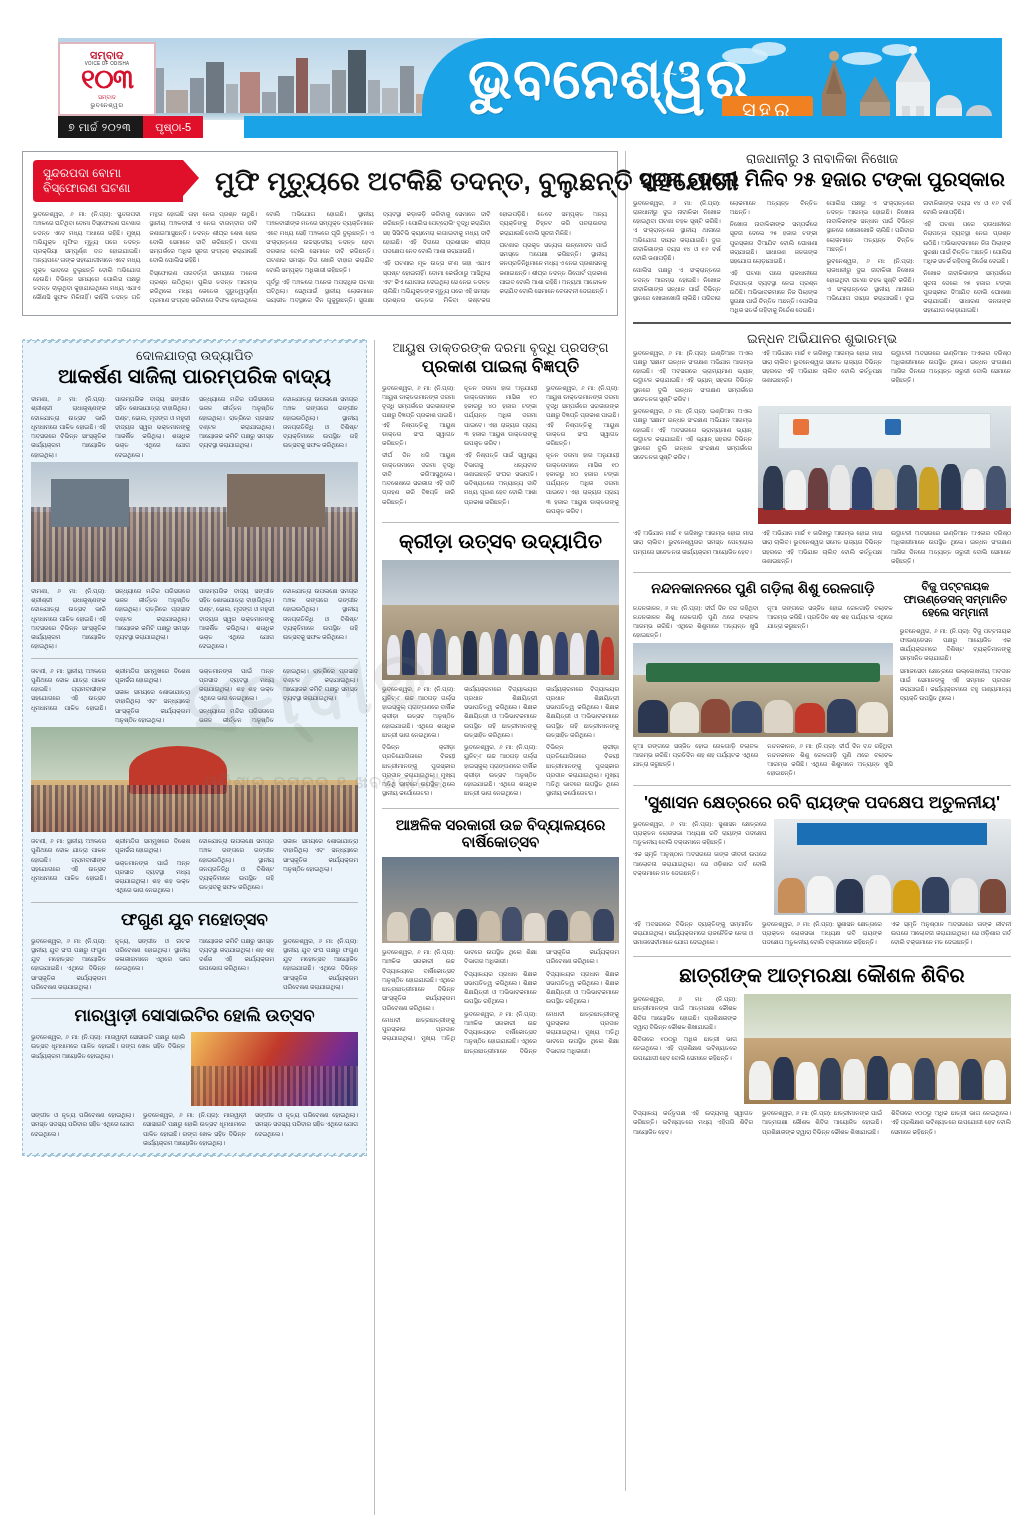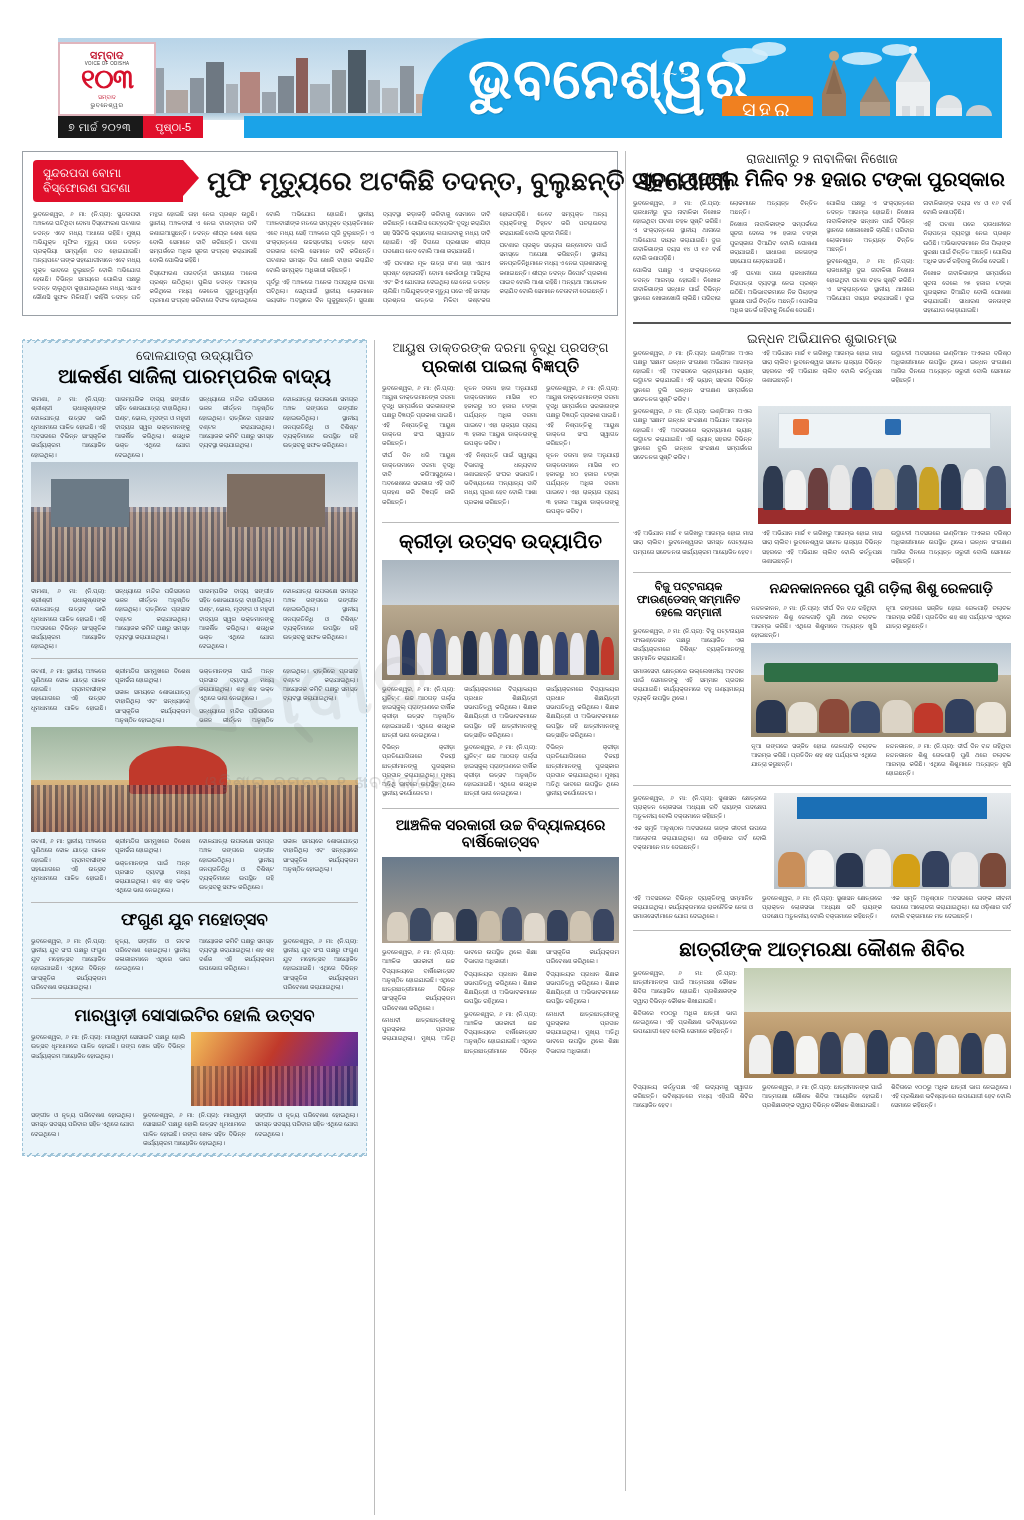--- a/index.html
+++ b/index.html
@@ -141,21 +141,21 @@
 
   .vrule { width:1px; background:#bcbcbc; margin:0 7px; flex:none; }
 
   
   .lead-box {
     border: 1px solid #9aa0a6;
     padding: 8px 10px 10px 10px;
     position: relative;
   }
   .lead-head-row {
-    display: flex; align-items: center; gap: 0; margin-bottom: 7px;
+    display: flex; align-items: center; gap: 8px; margin-bottom: 7px;
   }
   .red-tag {
     background: #e0102b;
     color: #fff;
     font-size: 12px;
     line-height: 1.25;
     padding: 6px 22px 6px 10px;
     border-radius: 4px 0 0 4px;
     position: relative;
     white-space: pre-line;
@@ -531,21 +531,21 @@
             <p>ମେଧାବୀ ଛାତ୍ରଛାତ୍ରୀଙ୍କୁ ପୁରସ୍କାର ପ୍ରଦାନ କରାଯାଇଥିଲା। ମୁଖ୍ୟ ଅତିଥି ଭାବରେ ଉପସ୍ଥିତ ଥିଲେ ଶିକ୍ଷା ବିଭାଗର ଅଧିକାରୀ।</p>
           </div>
         </div>
       </div>
     </div>
 
     <div class="vrule"></div>
 
     <div class="colC">
 
-      <div class="sec-kicker">ରାଜଧାନୀରୁ ୨ ନାବାଳିକା ନିଖୋଜ</div>
+      <div class="sec-kicker">ରାଜଧାନୀରୁ 3 ନାବାଳିକା ନିଖୋଜ</div>
       <div class="sec-title">ସୂଚନା ଦେଲେ ମିଳିବ ୨୫ ହଜାର ଟଙ୍କା ପୁରସ୍କାର</div>
 
       <div class="cols-4 body-txt">
         <p>ଭୁବନେଶ୍ୱର, ୬ ମା: (ନି.ପ୍ର): ରାଜଧାନୀରୁ ଦୁଇ ନାବାଳିକା ନିଖୋଜ ହୋଇଥିବା ଘଟଣା ଚହଳ ସୃଷ୍ଟି କରିଛି। ଏ ସଂକ୍ରାନ୍ତରେ ସ୍ଥାନୀୟ ଥାନାରେ ଅଭିଯୋଗ ଦାୟର କରାଯାଇଛି। ଦୁଇ ନାବାଳିକାଙ୍କ ବୟସ ୧୪ ଓ ୧୬ ବର୍ଷ ବୋଲି ଜଣାପଡ଼ିଛି।</p>
         <p>ପୋଲିସ ପକ୍ଷରୁ ଏ ସଂକ୍ରାନ୍ତରେ ତଦନ୍ତ ଆରମ୍ଭ ହୋଇଛି। ନିଖୋଜ ନାବାଳିକାଙ୍କ ସନ୍ଧାନ ପାଇଁ ବିଭିନ୍ନ ସ୍ଥାନରେ ଖୋଜାଖୋଜି ଚାଲିଛି। ପରିବାର ଲୋକମାନେ ଅତ୍ୟନ୍ତ ଚିନ୍ତିତ ଅଛନ୍ତି।</p>
         <p>ନିଖୋଜ ନାବାଳିକାଙ୍କ ସମ୍ପର୍କରେ ସୂଚନା ଦେଲେ ୨୫ ହଜାର ଟଙ୍କା ପୁରସ୍କାର ଦିଆଯିବ ବୋଲି ଘୋଷଣା କରାଯାଇଛି। ସାଧାରଣ ଜନତାଙ୍କ ସହଯୋଗ ଲୋଡ଼ାଯାଇଛି।</p>
         <p>ଏହି ଘଟଣା ପରେ ରାଜଧାନୀରେ ନିରାପତ୍ତା ବ୍ୟବସ୍ଥା ନେଇ ପ୍ରଶ୍ନ ଉଠିଛି। ଅଭିଭାବକମାନେ ନିଜ ପିଲାଙ୍କ ସୁରକ୍ଷା ପାଇଁ ଚିନ୍ତିତ ଅଛନ୍ତି। ପୋଲିସ ଅଧିକ ସତର୍କ ରହିବାକୁ ନିର୍ଦ୍ଦେଶ ଦେଇଛି।</p>
         <p>ପୋଲିସ ପକ୍ଷରୁ ଏ ସଂକ୍ରାନ୍ତରେ ତଦନ୍ତ ଆରମ୍ଭ ହୋଇଛି। ନିଖୋଜ ନାବାଳିକାଙ୍କ ସନ୍ଧାନ ପାଇଁ ବିଭିନ୍ନ ସ୍ଥାନରେ ଖୋଜାଖୋଜି ଚାଲିଛି। ପରିବାର ଲୋକମାନେ ଅତ୍ୟନ୍ତ ଚିନ୍ତିତ ଅଛନ୍ତି।</p>
         <p>ଭୁବନେଶ୍ୱର, ୬ ମା: (ନି.ପ୍ର): ରାଜଧାନୀରୁ ଦୁଇ ନାବାଳିକା ନିଖୋଜ ହୋଇଥିବା ଘଟଣା ଚହଳ ସୃଷ୍ଟି କରିଛି। ଏ ସଂକ୍ରାନ୍ତରେ ସ୍ଥାନୀୟ ଥାନାରେ ଅଭିଯୋଗ ଦାୟର କରାଯାଇଛି। ଦୁଇ ନାବାଳିକାଙ୍କ ବୟସ ୧୪ ଓ ୧୬ ବର୍ଷ ବୋଲି ଜଣାପଡ଼ିଛି।</p>
         <p>ଏହି ଘଟଣା ପରେ ରାଜଧାନୀରେ ନିରାପତ୍ତା ବ୍ୟବସ୍ଥା ନେଇ ପ୍ରଶ୍ନ ଉଠିଛି। ଅଭିଭାବକମାନେ ନିଜ ପିଲାଙ୍କ ସୁରକ୍ଷା ପାଇଁ ଚିନ୍ତିତ ଅଛନ୍ତି। ପୋଲିସ ଅଧିକ ସତର୍କ ରହିବାକୁ ନିର୍ଦ୍ଦେଶ ଦେଇଛି।</p>
@@ -592,27 +592,20 @@
 
       <div class="cols-3 body-txt" style="margin-top:4px;">
         <p>ଏହି ଅଭିଯାନ ମାର୍ଚ୍ଚ ୧ ତାରିଖରୁ ଆରମ୍ଭ ହୋଇ ମାସ ସାରା ଚାଲିବ। ଭୁବନେଶ୍ୱରର ସମସ୍ତ ପେଟ୍ରୋଲ ପମ୍ପରେ ସଚେତନତା କାର୍ଯ୍ୟକ୍ରମ ଆୟୋଜିତ ହେବ।</p>
         <p>ଏହି ଅଭିଯାନ ମାର୍ଚ୍ଚ ୧ ତାରିଖରୁ ଆରମ୍ଭ ହୋଇ ମାସ ସାରା ଚାଲିବ। ଭୁବନେଶ୍ୱର ସମେତ ରାଜ୍ୟର ବିଭିନ୍ନ ସହରରେ ଏହି ଅଭିଯାନ ଚାଲିବ ବୋଲି କର୍ତ୍ତୃପକ୍ଷ ଜଣାଇଛନ୍ତି।</p>
         <p>ଉଦ୍ଘାଟନୀ ଅବସରରେ ଇଣ୍ଡିଆନ ଅଏଲର ବରିଷ୍ଠ ଅଧିକାରୀମାନେ ଉପସ୍ଥିତ ଥିଲେ। ଇନ୍ଧନ ସଂରକ୍ଷଣ ଆଜିର ଦିନରେ ଅତ୍ୟନ୍ତ ଜରୁରୀ ବୋଲି ସେମାନେ କହିଛନ୍ତି।</p>
       </div>
 
       <div class="hr-thin"></div>
 
       <div style="display:flex;gap:7px;">
-        <div style="width:30%;">
-          <div class="sec-title xs" style="font-size:11px;line-height:1.2;">ବିଜୁ ପଟ୍ଟନାୟକ ଫାଉଣ୍ଡେସନ୍ ସମ୍ମାନିତ ହେଲେ ସମ୍ମାନୀ</div>
-          <div class="body-txt">
-            <p>ଭୁବନେଶ୍ୱର, ୬ ମା: (ନି.ପ୍ର): ବିଜୁ ପଟ୍ଟନାୟକ ଫାଉଣ୍ଡେସନ ପକ୍ଷରୁ ଆୟୋଜିତ ଏକ କାର୍ଯ୍ୟକ୍ରମରେ ବିଶିଷ୍ଟ ବ୍ୟକ୍ତିମାନଙ୍କୁ ସମ୍ମାନିତ କରାଯାଇଛି।</p>
-            <p>ସମାଜସେବା କ୍ଷେତ୍ରରେ ଉଲ୍ଲେଖନୀୟ ଅବଦାନ ପାଇଁ ସେମାନଙ୍କୁ ଏହି ସମ୍ମାନ ପ୍ରଦାନ କରାଯାଇଛି। କାର୍ଯ୍ୟକ୍ରମରେ ବହୁ ଗଣ୍ୟମାନ୍ୟ ବ୍ୟକ୍ତି ଉପସ୍ଥିତ ଥିଲେ।</p>
-          </div>
-        </div>
         <div style="width:70%;">
           <div class="sec-title sm" style="font-size:14px;">ନନ୍ଦନକାନନରେ ପୁଣି ଗଡ଼ିଲା ଶିଶୁ ରେଳଗାଡ଼ି</div>
           <div class="cols-2 body-txt">
             <p>ନନ୍ଦନକାନନ, ୬ ମା: (ନି.ପ୍ର): ଦୀର୍ଘ ଦିନ ବନ୍ଦ ରହିଥିବା ନନ୍ଦନକାନନ ଶିଶୁ ରେଳଗାଡ଼ି ପୁଣି ଥରେ ଚଲାଚଳ ଆରମ୍ଭ କରିଛି। ଏଥିରେ ଶିଶୁମାନେ ଅତ୍ୟନ୍ତ ଖୁସି ହୋଇଛନ୍ତି।</p>
             <p>ନୂଆ ରଙ୍ଗରେ ସଜ୍ଜିତ ହୋଇ ରେଳଗାଡ଼ି ଚଲାଚଳ ଆରମ୍ଭ କରିଛି। ପ୍ରତିଦିନ ଶହ ଶହ ପର୍ଯ୍ୟଟକ ଏଥିରେ ଯାତ୍ରା କରୁଛନ୍ତି।</p>
           </div>
           <div class="photo" style="height:94px;">
             <div class="sky" style="background:linear-gradient(#b8c6d2,#d6dde2);height:34%"></div>
             <div class="grd" style="background:linear-gradient(#c3b79e,#97896f);height:66%"></div>
             <div style="position:absolute;left:5%;top:22%;width:90%;height:20%;background:#2f6f46;border-radius:3px"></div>
@@ -625,24 +618,32 @@
               <div class="person" style="background:#c0392b;height:66%"></div>
               <div class="person" style="background:#32405e;height:74%"></div>
               <div class="person" style="background:#ece6da;height:69%"></div>
             </div>
           </div>
           <div class="cols-2 body-txt">
             <p>ନୂଆ ରଙ୍ଗରେ ସଜ୍ଜିତ ହୋଇ ରେଳଗାଡ଼ି ଚଲାଚଳ ଆରମ୍ଭ କରିଛି। ପ୍ରତିଦିନ ଶହ ଶହ ପର୍ଯ୍ୟଟକ ଏଥିରେ ଯାତ୍ରା କରୁଛନ୍ତି।</p>
             <p>ନନ୍ଦନକାନନ, ୬ ମା: (ନି.ପ୍ର): ଦୀର୍ଘ ଦିନ ବନ୍ଦ ରହିଥିବା ନନ୍ଦନକାନନ ଶିଶୁ ରେଳଗାଡ଼ି ପୁଣି ଥରେ ଚଲାଚଳ ଆରମ୍ଭ କରିଛି। ଏଥିରେ ଶିଶୁମାନେ ଅତ୍ୟନ୍ତ ଖୁସି ହୋଇଛନ୍ତି।</p>
           </div>
         </div>
+        <div style="width:30%;">
+          <div class="sec-title xs" style="font-size:11px;line-height:1.2;">ବିଜୁ ପଟ୍ଟନାୟକ ଫାଉଣ୍ଡେସନ୍ ସମ୍ମାନିତ ହେଲେ ସମ୍ମାନୀ</div>
+          <div class="body-txt">
+            <p>ଭୁବନେଶ୍ୱର, ୬ ମା: (ନି.ପ୍ର): ବିଜୁ ପଟ୍ଟନାୟକ ଫାଉଣ୍ଡେସନ ପକ୍ଷରୁ ଆୟୋଜିତ ଏକ କାର୍ଯ୍ୟକ୍ରମରେ ବିଶିଷ୍ଟ ବ୍ୟକ୍ତିମାନଙ୍କୁ ସମ୍ମାନିତ କରାଯାଇଛି।</p>
+            <p>ସମାଜସେବା କ୍ଷେତ୍ରରେ ଉଲ୍ଲେଖନୀୟ ଅବଦାନ ପାଇଁ ସେମାନଙ୍କୁ ଏହି ସମ୍ମାନ ପ୍ରଦାନ କରାଯାଇଛି। କାର୍ଯ୍ୟକ୍ରମରେ ବହୁ ଗଣ୍ୟମାନ୍ୟ ବ୍ୟକ୍ତି ଉପସ୍ଥିତ ଥିଲେ।</p>
+          </div>
+        </div>
       </div>
 
       <div class="hr-thin"></div>
 
+      <div class="sec-title sm">'ସୁଶାସନ କ୍ଷେତ୍ରରେ ରବି ରାୟଙ୍କ ପଦକ୍ଷେପ ଅତୁଳନୀୟ'</div>
 
       <div style="display:flex;gap:7px;">
         <div style="width:36%;" class="body-txt">
           <p>ଭୁବନେଶ୍ୱର, ୬ ମା: (ନି.ପ୍ର): ସୁଶାସନ କ୍ଷେତ୍ରରେ ପ୍ରାକ୍ତନ ଲୋକସଭା ଅଧ୍ୟକ୍ଷ ରବି ରାୟଙ୍କ ପଦକ୍ଷେପ ଅତୁଳନୀୟ ବୋଲି ବକ୍ତାମାନେ କହିଛନ୍ତି।</p>
           <p>ଏକ ସ୍ମୃତି ଅନୁଷ୍ଠାନ ଅବସରରେ ତାଙ୍କ ଜୀବନୀ ଉପରେ ଆଲୋଚନା କରାଯାଇଥିଲା। ସେ ଓଡ଼ିଶାର ଗର୍ବ ବୋଲି ବକ୍ତାମାନେ ମତ ଦେଇଛନ୍ତି।</p>
         </div>
         <div style="width:64%;">
           <div class="photo" style="height:96px;margin:0;">
             <div style="position:absolute;inset:0;background:linear-gradient(#e7ebee,#b9c1c8)"></div>
             <div style="position:absolute;left:10%;top:5%;width:80%;height:22%;background:#1b6fb5"></div>

